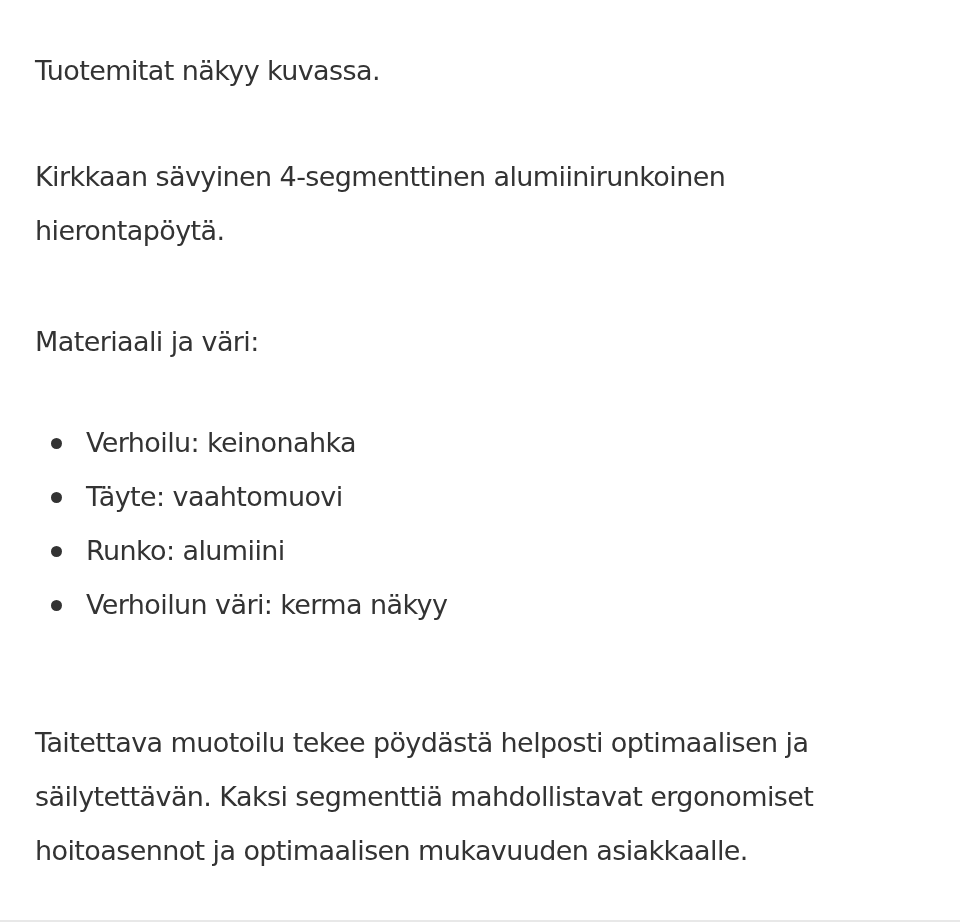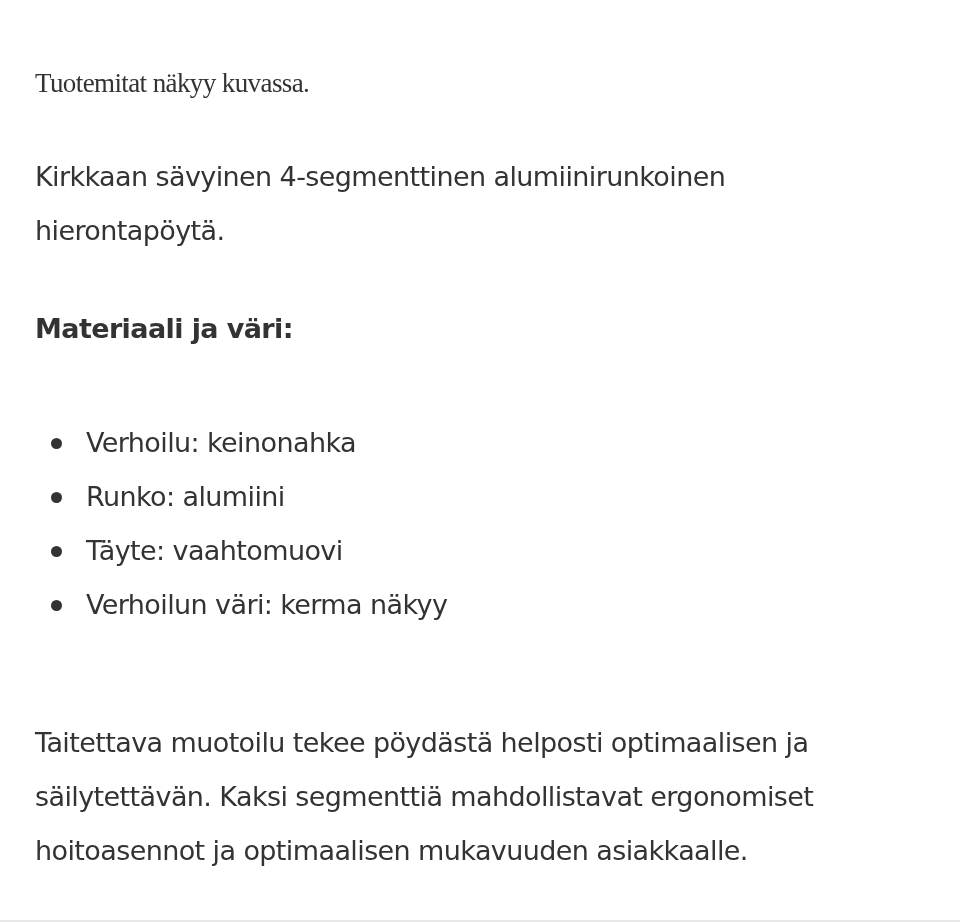--- a/index.html
+++ b/index.html
@@ -6,42 +6,42 @@
   body {
     width: 960px; height: 922px; position: relative; overflow: hidden;
     font-family: "DejaVu Sans", "Liberation Sans", sans-serif;
     color: #333333;
   }
   .content {
     position: absolute; left: 35px; top: 0; width: 900px;
     font-size: 27px; letter-spacing: -0.6px; line-height: 54px;
   }
   p { margin: 0; }
-  .p1 { position: absolute; top: 56px; white-space: nowrap; font-family: Liberation Serif, serif; }
+  .p1 { position: absolute; top: 44px; white-space: nowrap; }
   .p2 { position: absolute; top: 150px; width: 860px; }
-  .h { position: absolute; top: 302px; font-weight: bold; white-space: nowrap; }
+  .h { position: absolute; top: 315px; font-weight: normal; white-space: nowrap; }
   ul { position: absolute; top: 400px; margin: 16px; padding: 0; list-style: none; }
   li { position: relative; padding-left: 35px; white-space: nowrap; height: 54px; }
   li .bullet {
     position: absolute; left: 0; top: 22px; width: 11px; height: 11px;
     border-radius: 50%; background: #333333;
   }
   .p3 { position: absolute; top: 716px; width: 890px; }
   .bottom-border {
     position: absolute; left: 0; right: 0; bottom: 0; height: 2px; background: #e8e8e8;
   }
 </style>
 </head>
 <body>
 
 <div class="content">
   <p class="p1">Tuotemitat näkyy kuvassa.</p>
   <p class="p2">Kirkkaan sävyinen 4-segmenttinen alumiinirunkoinen hierontapöytä.</p>
   <p class="h">Materiaali ja väri:</p>
   <ul>
     <li><span class="bullet"></span><span>Verhoilu: keinonahka</span></li>
+    <li><span class="bullet"></span><span>Täyte: vaahtomuovi</span></li>
     <li><span class="bullet"></span><span>Runko: alumiini</span></li>
-    <li><span class="bullet"></span><span>Täyte: vaahtomuovi</span></li>
     <li><span class="bullet"></span><span>Verhoilun väri: kerma näkyy</span></li>
   </ul>
   <p class="p3">Taitettava muotoilu tekee pöydästä helposti optimaalisen ja säilytettävän. Kaksi segmenttiä mahdollistavat ergonomiset hoitoasennot ja optimaalisen mukavuuden asiakkaalle.</p>
 </div>
 <div class="bottom-border"></div>
 
 </body></html>

